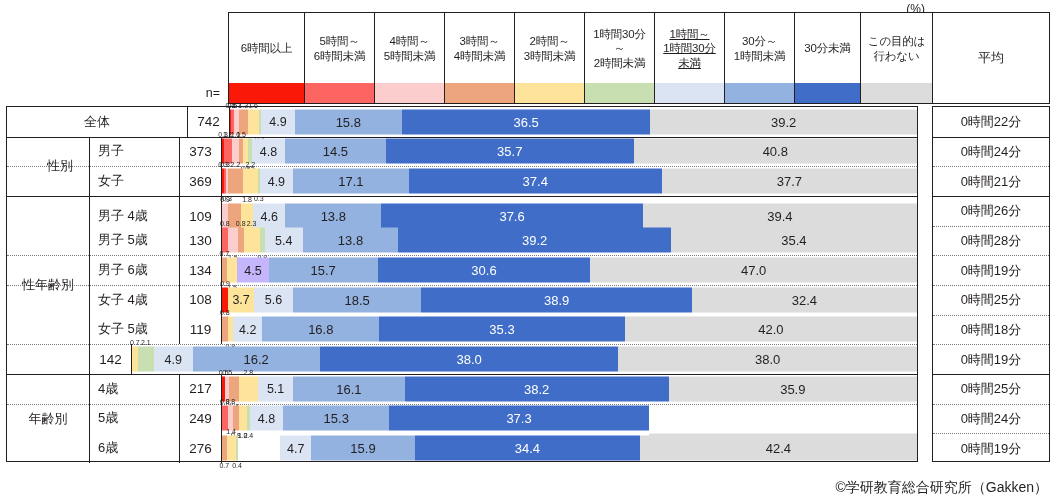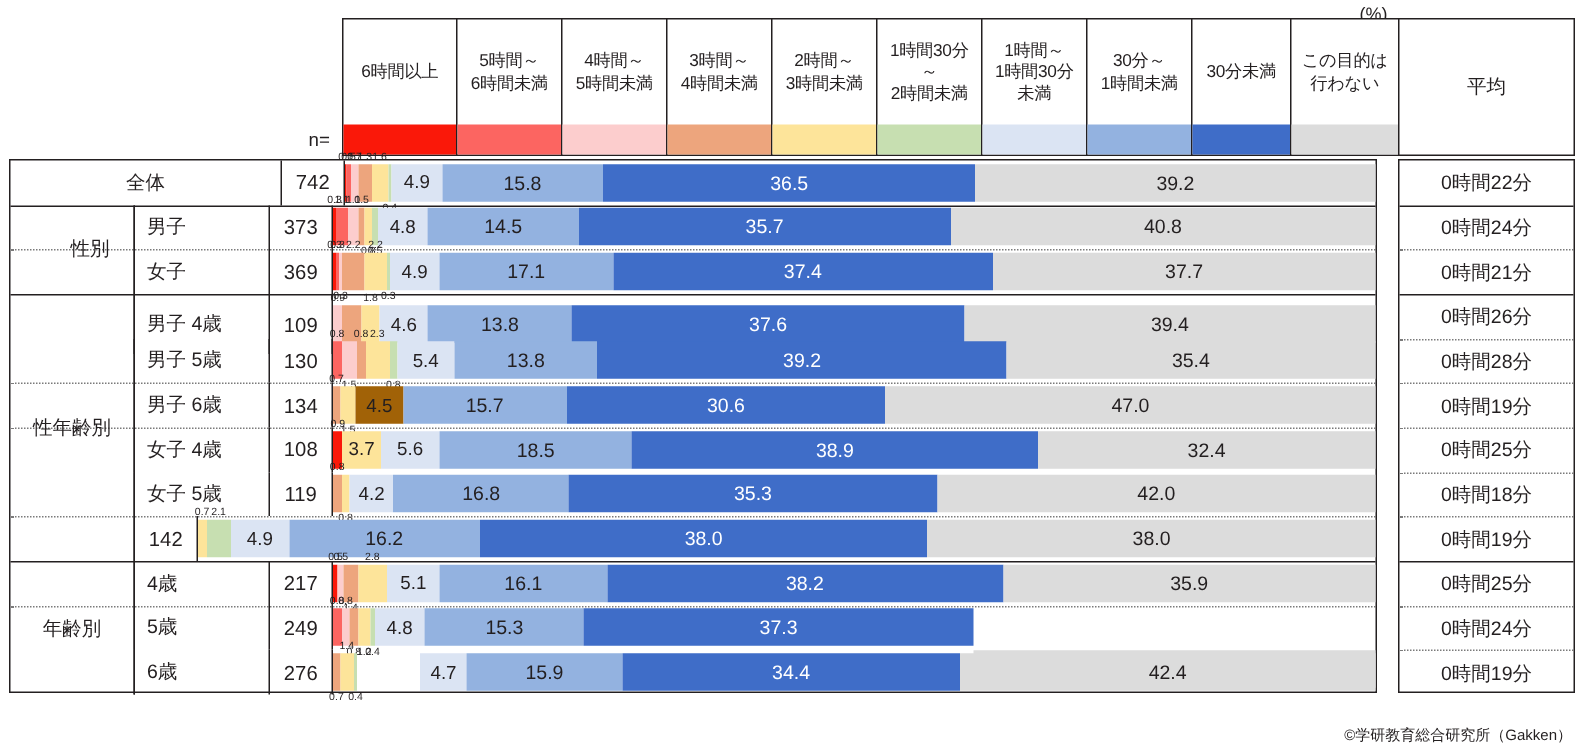--- a/index.html
+++ b/index.html
@@ -154,21 +154,21 @@
   .avg-cell{
     position:absolute;left:0;width:100%;
     box-sizing:border-box;
     display:flex;align-items:center;justify-content:center;
     font-size:13px;
   }
 
   
   .footer{
     position:absolute; right:8px; bottom:6px;
-    font-size:10px;
+    font-size:14px;
   }
 </style>
 </head>
 <body>
 
 <div class="sheet">
 
   <div class="pct-note">(%)</div>
 
   <div class="legend" id="legend">
@@ -195,21 +195,21 @@
         <div class="legend-label">2時間～
 3時間未満</div>
         <div class="legend-swatch" style="background: rgb(253, 228, 154);"></div>
       </div>
       <div class="legend-cell" style="width: 70px;">
         <div class="legend-label">1時間30分
 ～
 2時間未満</div>
         <div class="legend-swatch" style="background: rgb(199, 223, 177);"></div>
       </div>
-      <div class="legend-cell" style="width: 70px;">
+      <div class="legend-cell" style="width: 70px; text-decoration: underline;">
         <div class="legend-label">1時間～
 1時間30分
 未満</div>
         <div class="legend-swatch" style="background: rgb(219, 228, 243);"></div>
       </div>
       <div class="legend-cell" style="width: 70px;">
         <div class="legend-label">30分～
 1時間未満</div>
         <div class="legend-swatch" style="background: rgb(147, 178, 224);"></div>
       </div>
@@ -420,21 +420,21 @@
         <div class="c-label">男子 6歳</div>
         <div class="c-n">134</div>
         <div class="c-bar">
           <div class="bar">
             <div class="seg" style="background: rgb(237, 165, 125); width: 0.7%;">
               <span class="tiny up">0.7</span>
             </div>
             <div class="seg" style="background: rgb(253, 228, 154); width: 1.5%;">
               <span class="tiny dn">1.5</span>
             </div>
-            <div class="seg" style="background: #a16207; width: 4.5%;">
+            <div class="seg" style="background: #c4b5fd; width: 4.5%;">
               <span class="v">4.5</span>
             </div>
             <div class="seg big" style="background: rgb(147, 178, 224); width: 15.7%;">
               <span class="v">15.7</span>
             </div>
             <div class="seg big dark" style="background: rgb(63, 109, 200); width: 30.6%;">
               <span class="v">30.6</span>
             </div>
             <div class="seg big" style="background: rgb(220, 220, 220); width: 47%;">
               <span class="v">47.0</span>

